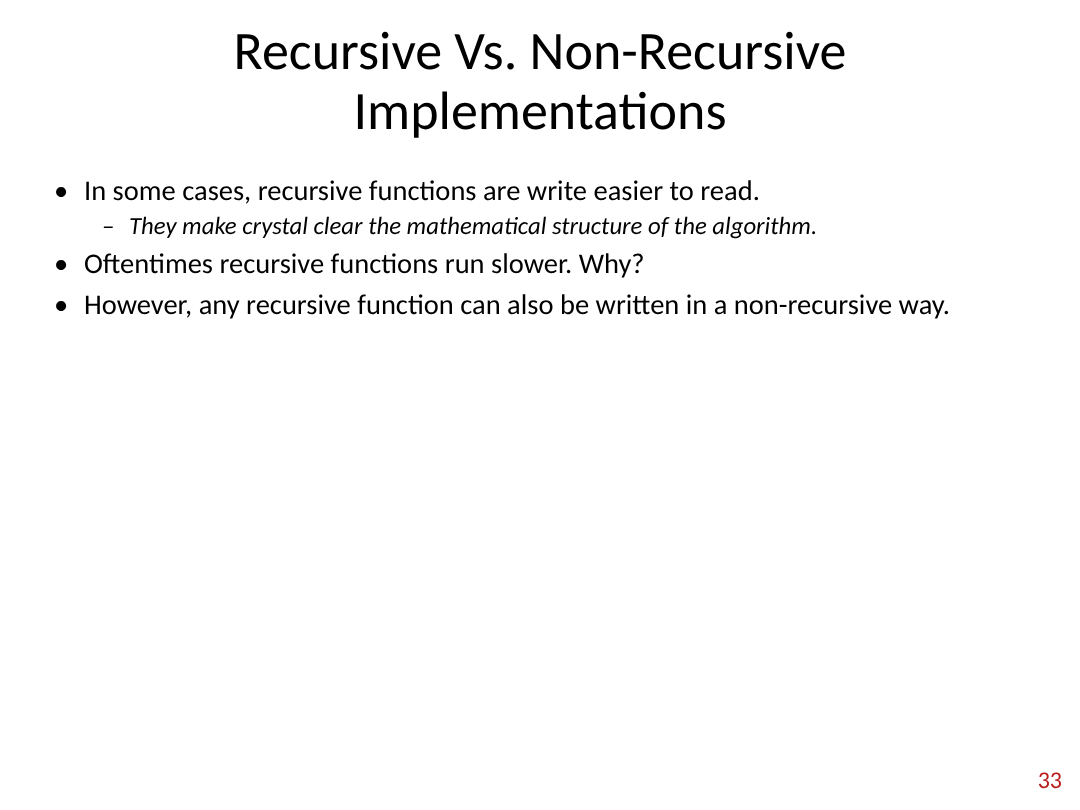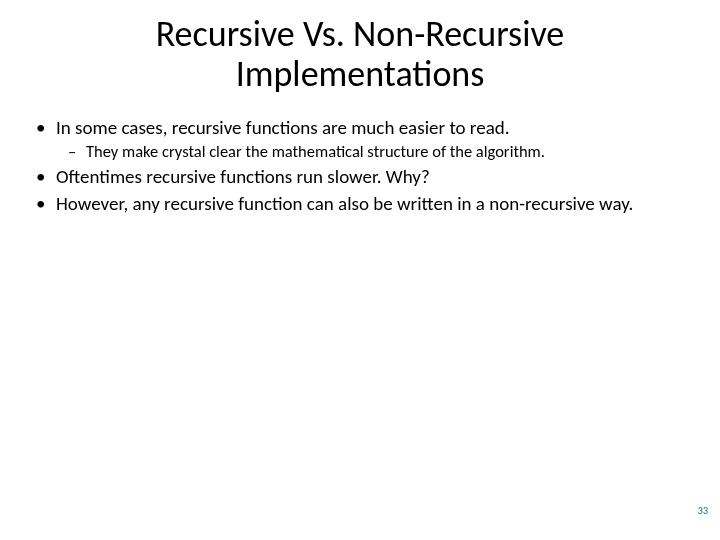--- a/index.html
+++ b/index.html
@@ -3,35 +3,35 @@
 <meta charset="utf-8">
 <style>
   * { margin: 0; padding: 0; box-sizing: border-box; }
   html, body { width: 720px; height: 540px; background: #fff; font-family: Calibri, "Segoe UI", Arial, sans-serif; color: #000; }
   .slide { position: relative; width: 720px; height: 540px; padding: 14px 26px 0 26px; }
   .title { font-size: 36px; font-weight: 400; text-align: center; line-height: 1.12; letter-spacing: 0; margin: 0 40px 22px 40px; }
   .body { font-size: 19px; line-height: 1.2; }
   ul.level1 { list-style: none; padding-left: 0; }
   ul.level1 > li { position: relative; padding-left: 30px; margin-bottom: 4px; }
   ul.level1 > li::before { content: "•"; position: absolute; left: 10px; top: 0; font-size: 19px; }
-  ul.level2 { list-style: none; padding-left: 0; margin-top: 3px; }
+  ul.level2 { list-style: none; padding-left: 0; margin-top: 3px; font-style: italic; }
   ul.level2 > li { position: relative; padding-left: 30px; font-size: 16.5px; margin-bottom: 4px; }
   ul.level2 > li::before { content: "–"; position: absolute; left: 12px; top: 0; font-size: 16.5px; }
-  .pagenum { position: absolute; right: 12px; bottom: 23px; font-size: 10px; color: #0369a1; }
+  .pagenum { position: absolute; right: 12px; bottom: 10px; font-size: 16px; color: #b91c1c; }
 </style>
 </head>
 <body>
 
 <div class="slide">
   <h1 class="title">Recursive Vs. Non-Recursive Implementations</h1>
 
   <div class="body">
     <ul class="level1">
       <li>
-        <span>In some cases, recursive functions are much easier to read.</span>
+        <span>In some cases, recursive functions are write easier to read.</span>
         <ul class="level2">
           <li>
             <span>They make crystal clear the mathematical structure of the algorithm.</span>
           </li>
         </ul>
       </li>
       <li>
         <span>Oftentimes recursive functions run slower. Why?</span>
       </li>
       <li>

